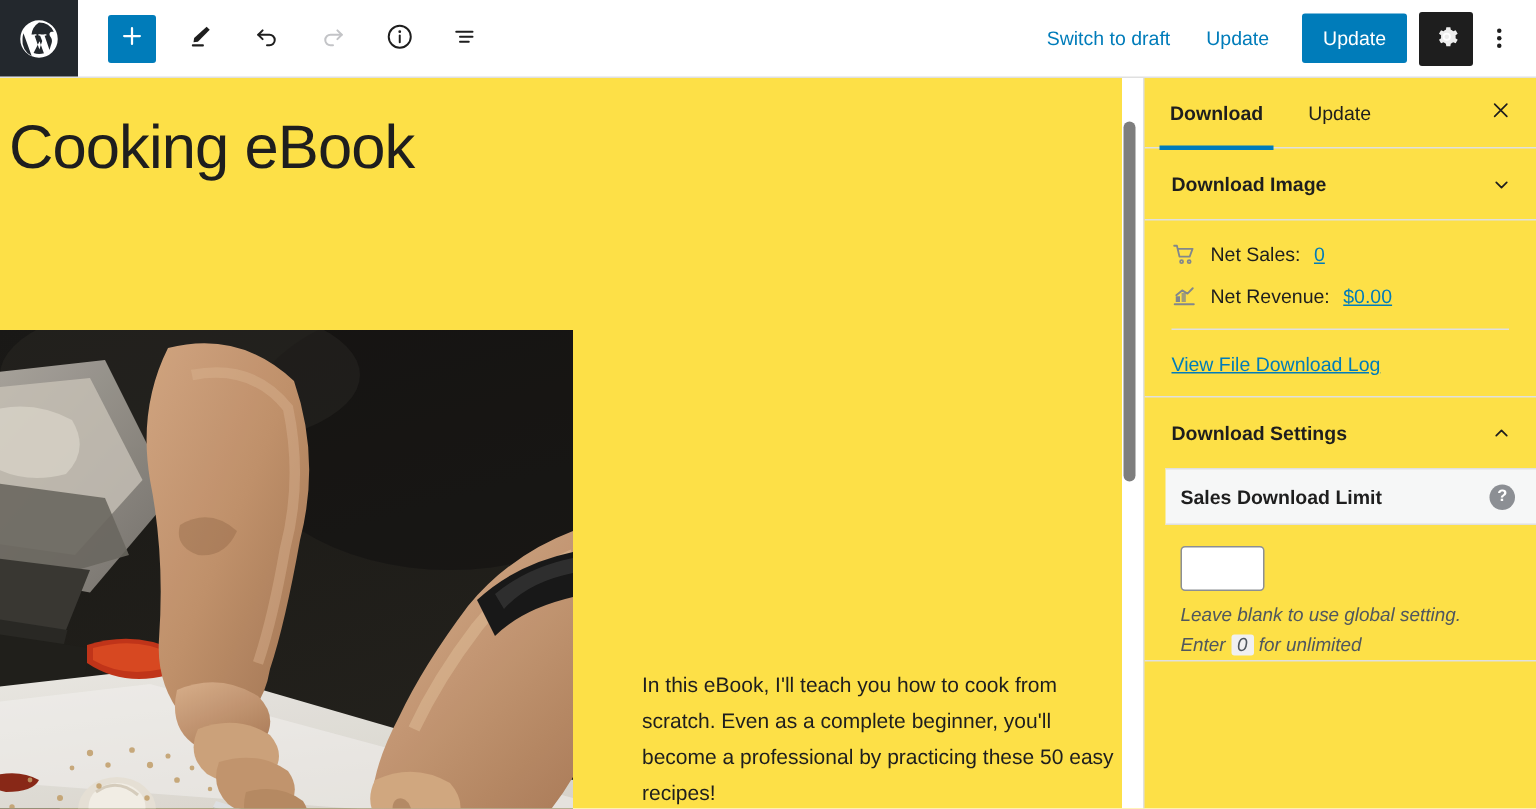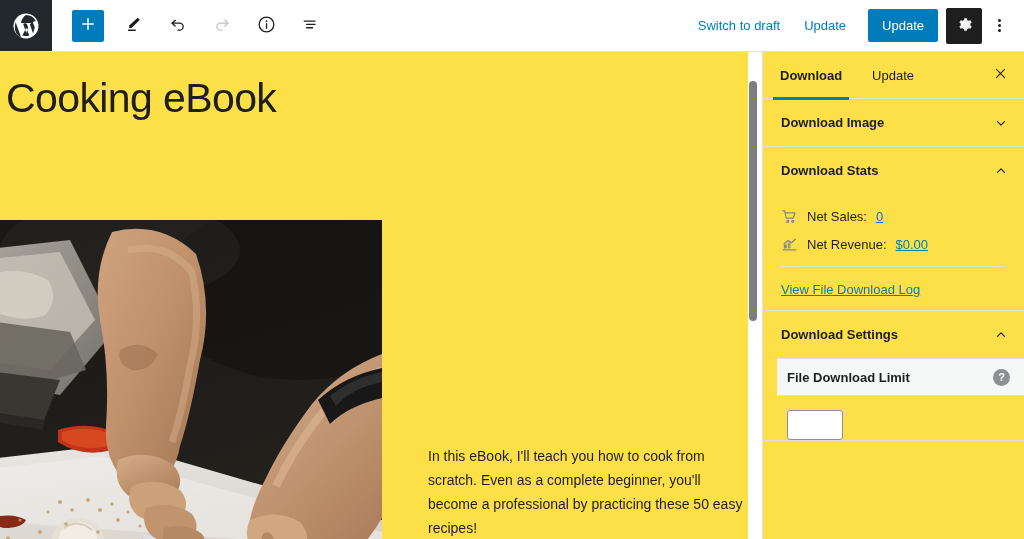--- a/index.html
+++ b/index.html
@@ -489,28 +489,20 @@
           <span class="chev">
             <svg width="14" height="14" viewBox="0 0 24 24" fill="none" stroke="#1e1e1e" stroke-width="2" stroke-linecap="round" stroke-linejoin="round">
               <path d="M6 9.5 12 15.5 18 9.5"></path>
             </svg>
           </span>
         </button>
       </div>
 
 
       <div class="panel">
-        <button class="panel-head">
-          <span class="panel-title">Download Stats</span>
-          <span class="chev">
-            <svg width="14" height="14" viewBox="0 0 24 24" fill="none" stroke="#1e1e1e" stroke-width="2" stroke-linecap="round" stroke-linejoin="round">
-              <path d="M6 14.5 12 8.5 18 14.5"></path>
-            </svg>
-          </span>
-        </button>
         <div class="panel-body">
 
           <div class="stat-row">
             <span class="stat-icon">
               <svg width="17" height="17" viewBox="0 0 24 24" fill="none" stroke="#82878c" stroke-width="1.7" stroke-linecap="round" stroke-linejoin="round">
                 <path d="M2.5 4h2.6l2.4 10.2h9.6L19.8 7H6.2"></path>
                 <circle cx="9.5" cy="19" r="1.4"></circle>
                 <circle cx="16.6" cy="19" r="1.4"></circle>
               </svg>
             </span>
@@ -540,24 +532,29 @@
         <button class="panel-head">
           <span class="panel-title">Download Settings</span>
           <span class="chev">
             <svg width="14" height="14" viewBox="0 0 24 24" fill="none" stroke="#1e1e1e" stroke-width="2" stroke-linecap="round" stroke-linejoin="round">
               <path d="M6 14.5 12 8.5 18 14.5"></path>
             </svg>
           </span>
         </button>
 
         <div class="settings-row">
-          <span class="settings-row-label">File Download Limit</span>
+          <span class="settings-row-label">Sales Download Limit</span>
           <span class="help-icon">?</span>
         </div>
 
         <div class="field-area">
           <input class="num-input" type="text" value="" style="">
+          <div class="field-hint">
+            <span>Leave blank to use global setting. Enter</span>
+            <span class="code-chip">0</span>
+            <span>for unlimited</span>
+          </div>
         </div>
       </div>
 
     </div>
   </div>
 </div>
 
 </body></html>

